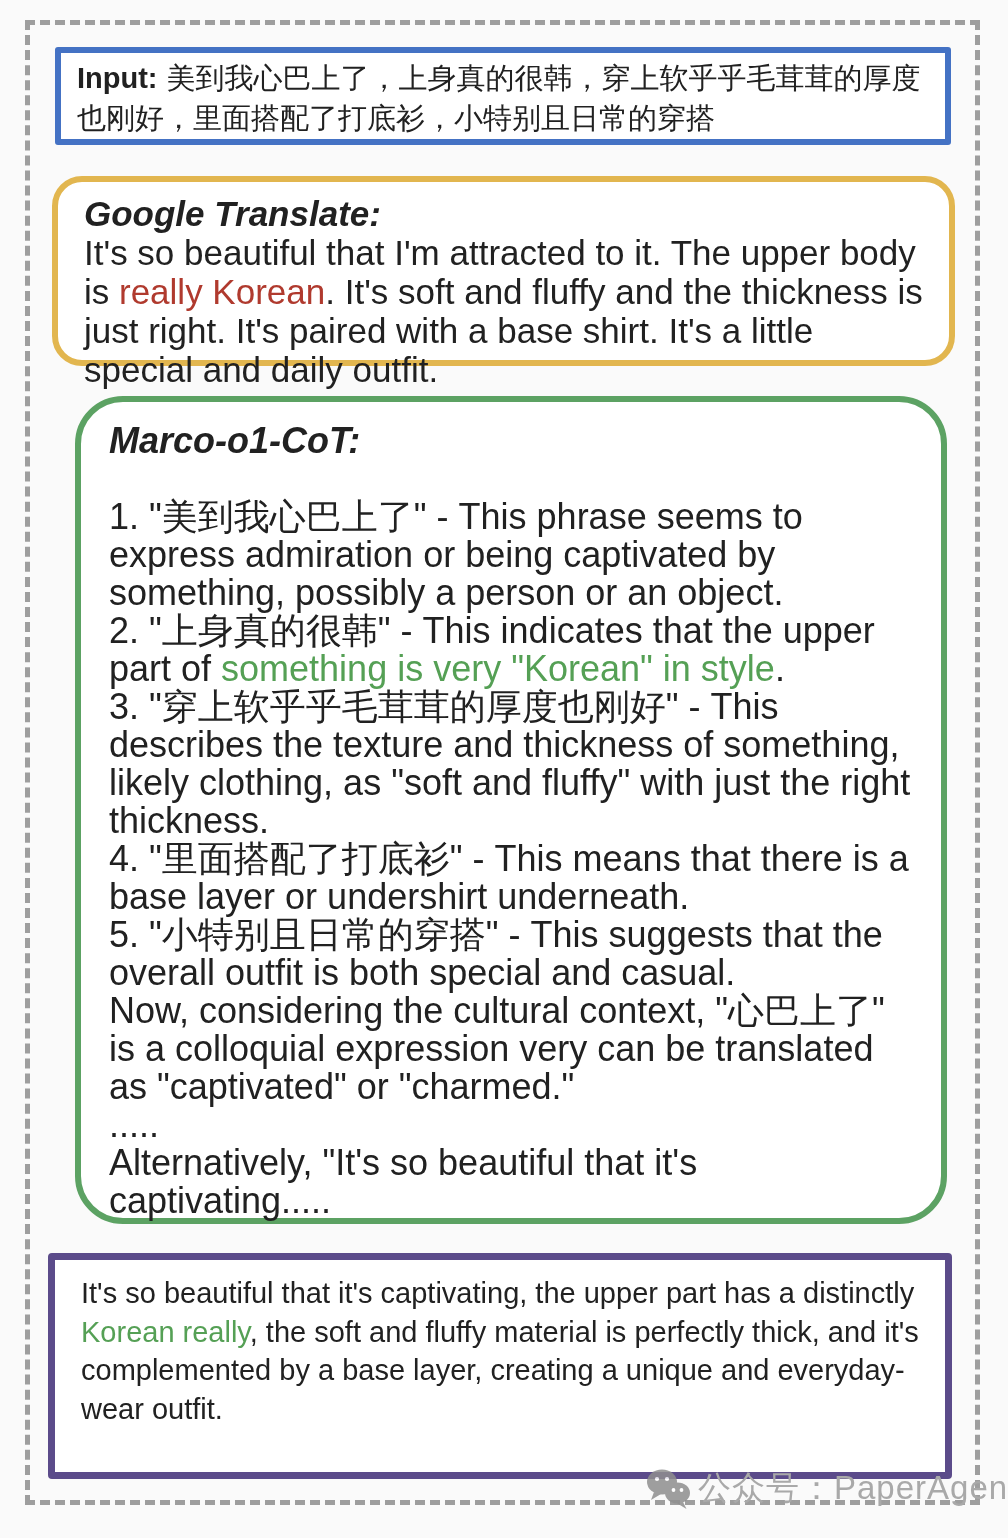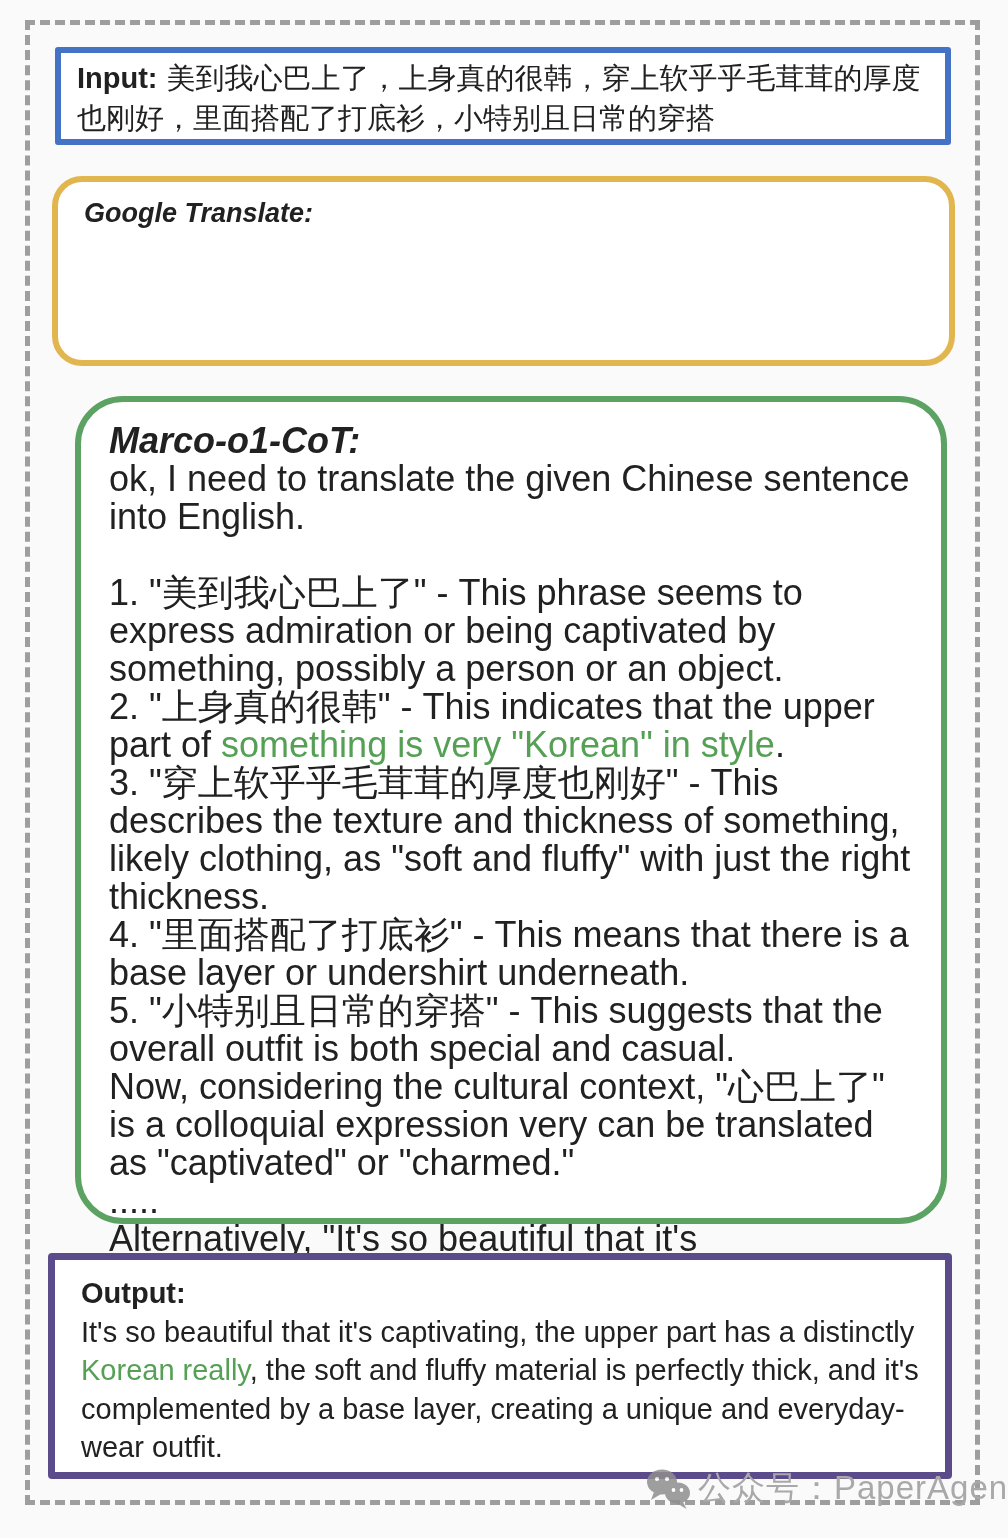--- a/index.html
+++ b/index.html
@@ -32,21 +32,21 @@
     border:6px solid var(--input-border);
     border-radius:3px;
     padding:5px 16px;
     font-size:29px;line-height:40px;
   }
   .google-box{
     left:52px;top:176px;width:903px;height:190px;
     border:6px solid var(--google-border);
     border-radius:30px;
     padding:12px 26px;
-    font-size:27px;line-height:39px;
+    font-size:35px;line-height:39px;
   }
   .marco-box{
     left:75px;top:396px;width:872px;height:828px;
     border:6px solid var(--marco-border);
     border-radius:48px;
     padding:20px 28px;
     font-size:36px;line-height:38px;
   }
   .output-box{
     left:48px;top:1253px;width:904px;height:226px;
@@ -80,38 +80,37 @@
 <div class="canvas">
 
   <div class="frame"></div>
 
   <div class="box input-box">
     <p><span class="lbl">Input:</span><span>美到我心巴上了，上身真的很韩，穿上软乎乎毛茸茸的厚度也刚好，里面搭配了打底衫，小特别且日常的穿搭</span></p>
   </div>
 
   <div class="box google-box">
     <p class="title-italic">Google Translate:</p>
+    <p><span>It's so beautiful that I'm attracted to it. The upper body is </span><span class="red">really Korean</span><span>. It's soft and fluffy and the thickness is just right. It's paired with a base shirt. It's a little special and daily outfit.</span></p>
   </div>
 
   <div class="box marco-box">
     <p class="title-italic">Marco-o1-CoT:</p>
-    <p>ok, I need to translate the given Chinese sentence into English.</p>
     <div class="spacer-line"></div>
     <p>1. "美到我心巴上了" - This phrase seems to express admiration or being captivated by something, possibly a person or an object.</p>
     <p><span>2. "上身真的很韩" - This indicates that the upper part of </span><span class="green">something is very "Korean" in style</span><span>.</span></p>
     <p>3. "穿上软乎乎毛茸茸的厚度也刚好" - This describes the texture and thickness of something, likely clothing, as "soft and fluffy" with just the right thickness.</p>
     <p>4. "里面搭配了打底衫" - This means that there is a base layer or undershirt underneath.</p>
     <p>5. "小特别且日常的穿搭" - This suggests that the overall outfit is both special and casual.</p>
     <p>Now, considering the cultural context, "心巴上了" is a colloquial expression very can be translated as "captivated" or "charmed."</p>
     <p>.....</p>
     <p>Alternatively, "It's so beautiful that it's captivating.....</p>
   </div>
 
   <div class="box output-box">
-    <p class="bold">Output:</p>
     <p><span>It's so beautiful that it's captivating, the upper part has a distinctly </span><span class="green">Korean really</span><span>, the soft and fluffy material is perfectly thick, and it's complemented by a base layer, creating a unique and everyday-wear outfit.</span></p>
   </div>
 
   <div class="watermark">
     <span class="wm-icon">
       <svg width="48" height="42" viewBox="0 0 48 42" aria-hidden="true">
         <ellipse cx="17" cy="14" rx="15" ry="12.5" fill="#8F8F8F"></ellipse>
         <polygon points="9,24 6,32 16,26" fill="#8F8F8F"></polygon>
         <circle cx="12" cy="11" r="2.1" fill="#FFFFFF"></circle>
         <circle cx="22" cy="11" r="2.1" fill="#FFFFFF"></circle>

